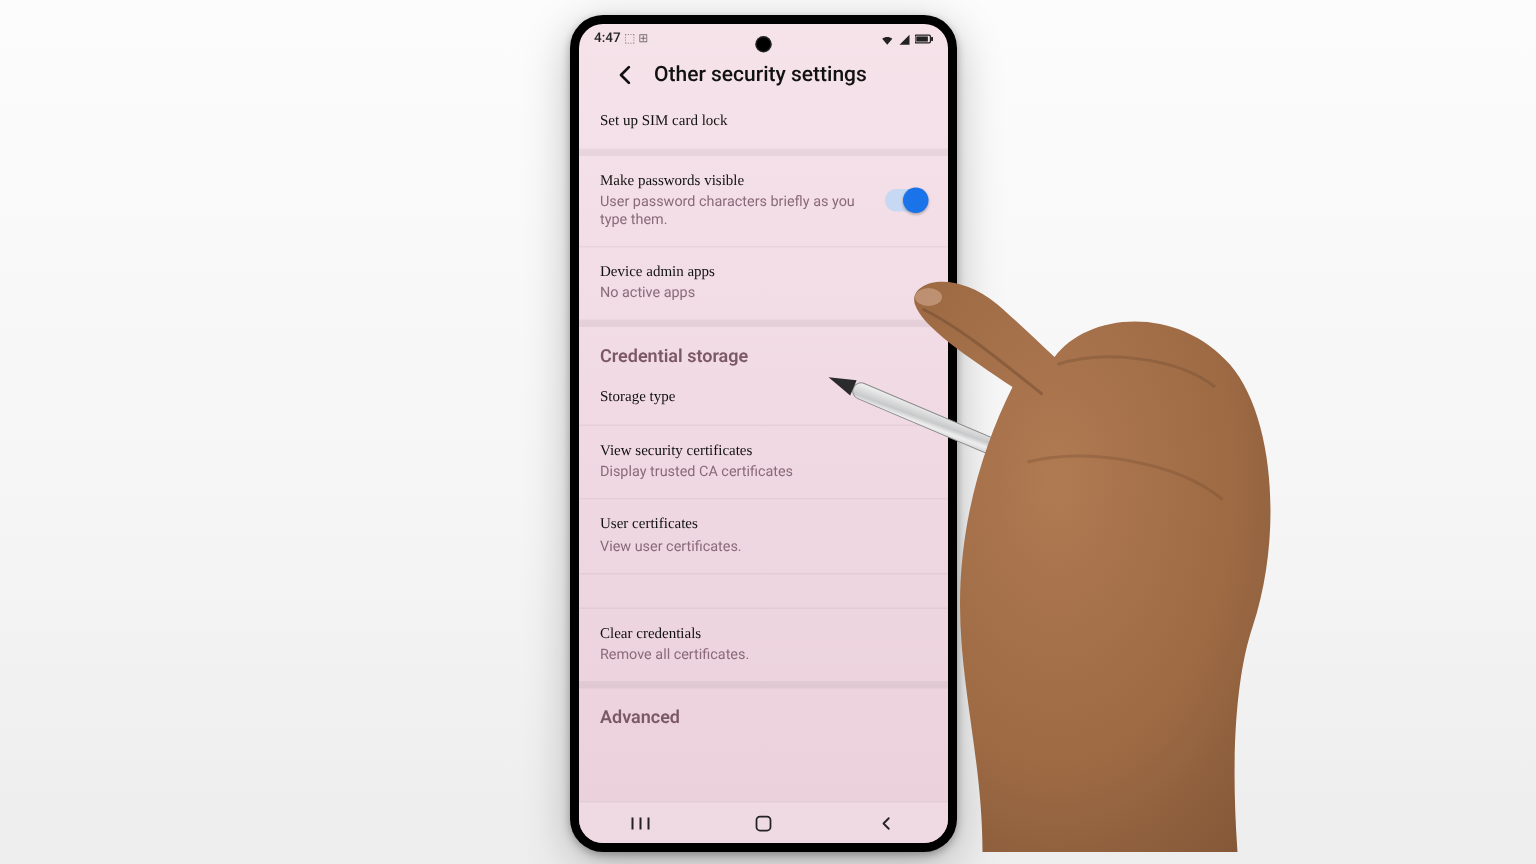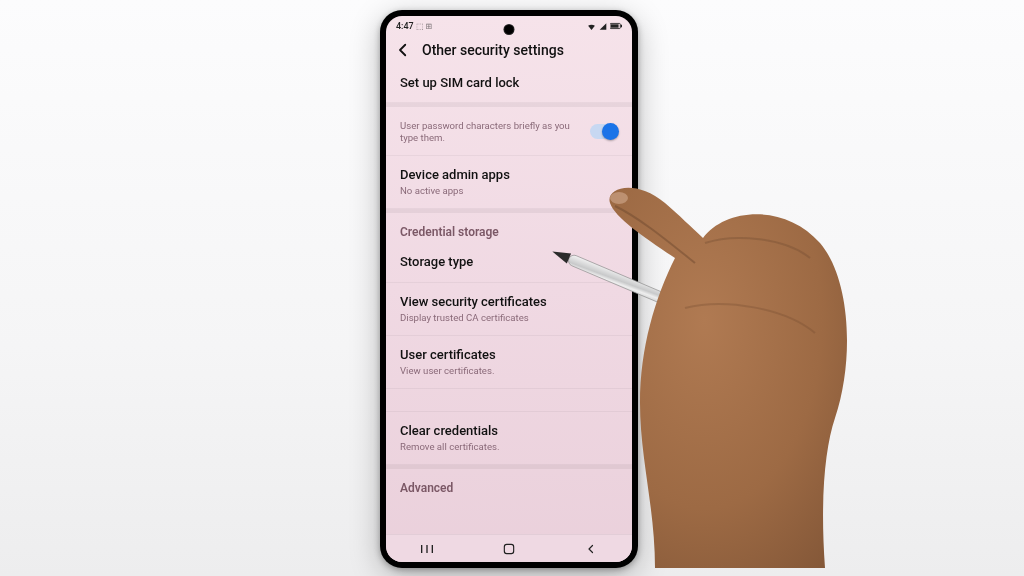--- a/index.html
+++ b/index.html
@@ -34,33 +34,33 @@
   }
   .statusbar {
     display: flex; justify-content: space-between; align-items: center;
     padding: 5px 10px 2px 10px; font-size: 9px; font-weight: 500;
     color: #222;
   }
   .statusbar .right { display: flex; gap: 3px; align-items: center; }
   .ico { display:inline-block; }
   .header {
     display: flex; align-items: center; gap: 10px;
-    padding: 8px 12px 10px 8px;
+    padding: 8px 12px 10px 22px;
   }
   .back svg { display:block; }
   .title { font-size: 14px; font-weight: 500; color: #111; }
   .section-gap { height: 4px; background: rgba(0,0,0,.05); }
   .row {
     padding: 11px 14px;
     border-bottom: 1px solid rgba(0,0,0,.045);
     display: flex; align-items: center; justify-content: space-between;
     gap: 10px;
   }
   .row .txt { flex: 1; }
-  .row .t1 { font-size: 13px; font-weight: 500; color: #111; line-height: 1.25; }
+  .row .t1 { font-size: 10px; font-weight: 500; color: #111; line-height: 1.25; font-family: Liberation Serif, serif; }
   .row .t2 { font-size: 9.6px; color: #8a6a79; margin-top: 2px; line-height: 1.25; }
   .category {
     padding: 12px 14px 4px 14px;
     font-size: 12px; font-weight: 600; color: #7b5866;
   }
   .toggle {
     width: 28px; height: 15px; background: #d8c5cf; border-radius: 10px;
     position: relative; flex: 0 0 auto;
   }
   .toggle.on { background: #c7d8f2; }
@@ -136,20 +136,21 @@
       <div class="row">
         <div class="txt">
             <div class="t1">Set up SIM card lock</div>
           </div>
       </div>
 
       <div class="section-gap"></div>
 
       <div class="row">
         <div class="txt">
+          <div class="t1">Make passwords visible</div>
           <div class="t2">User password characters briefly as you type them.</div>
         </div>
         <div class="toggle on">
             <div class="knob"></div>
           </div>
       </div>
 
       <div class="row">
         <div class="txt">
           <div class="t1">Device admin apps</div>

